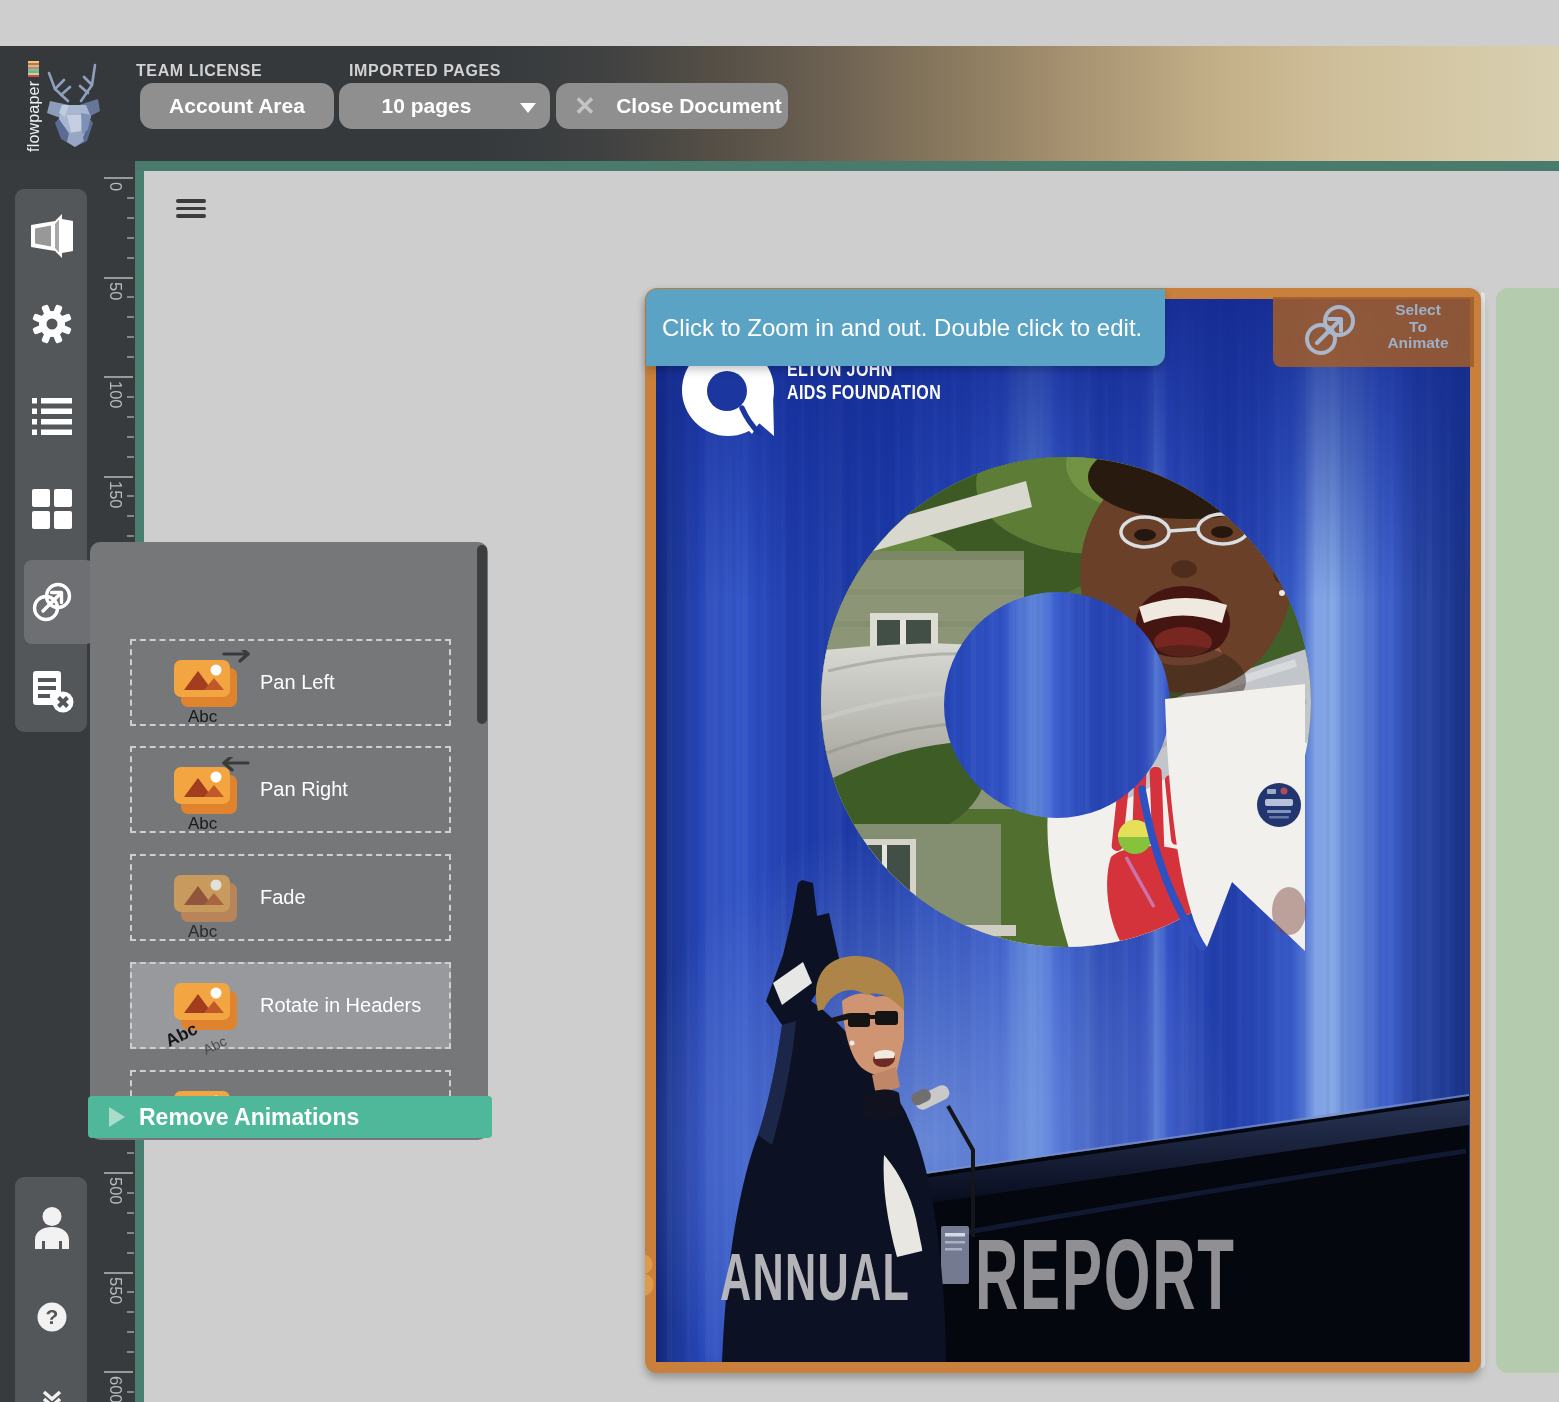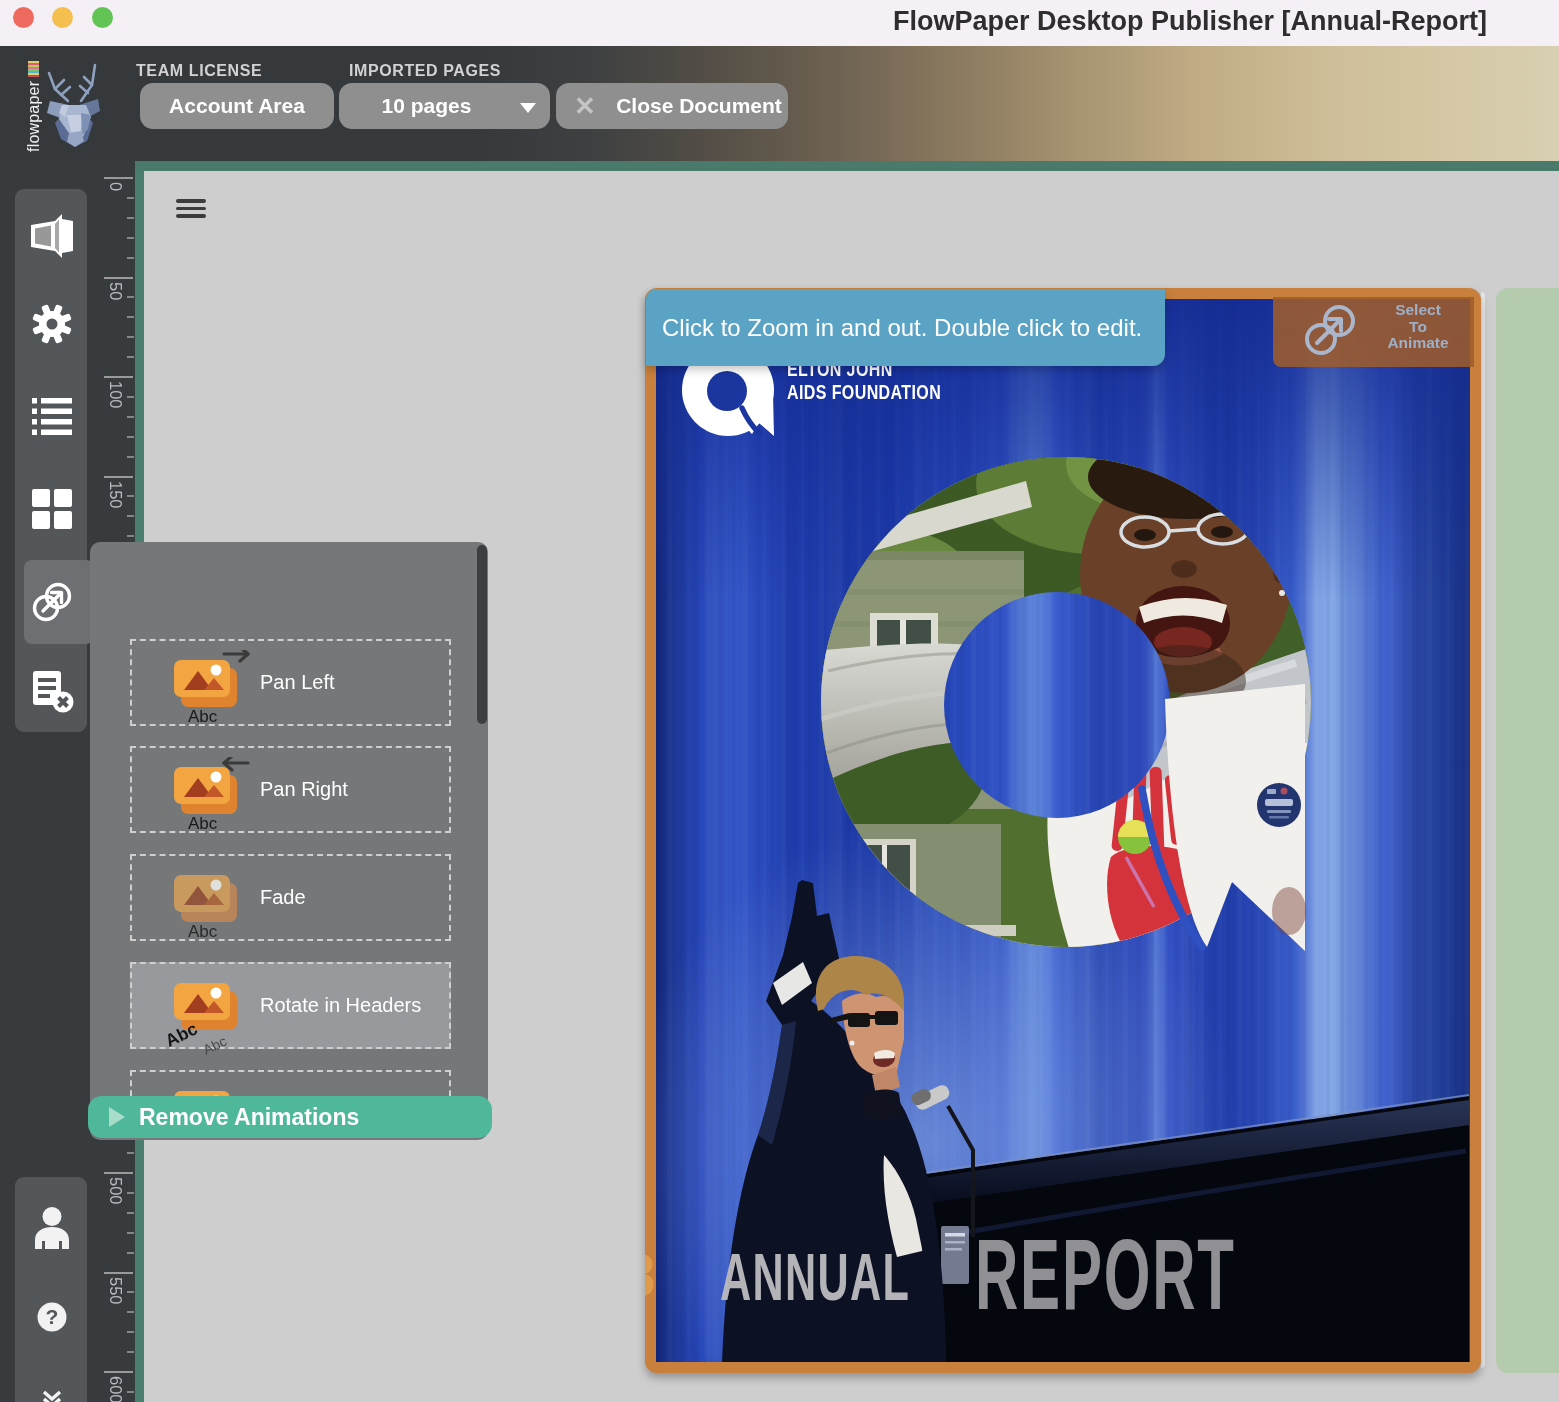--- a/index.html
+++ b/index.html
@@ -58,21 +58,21 @@
 #selanim { left:1273px; top:297px; width:201px; height:70px; background:rgba(158,92,44,0.88); border-radius:0 0 0 8px; }
 #selanim .txt { position:absolute; left:95px; top:5px; width:100px; text-align:center; font-size:15.5px; font-weight:bold; color:#9fb0c6; line-height:16.5px; }
 
 
 #flyout { left:90px; top:542px; width:398px; height:598px; background:#757779; border-radius:10px; }
 #flyinner { left:119px; top:570px; width:340px; height:570px; background:#87898c; border-radius:10px 10px 0 0; overflow:hidden; }
 #flytitle { position:absolute; left:13px; top:14px; font-size:25px; font-weight:bold; color:#fff; }
 .anitem { position:absolute; left:11px; width:321px; height:87px; border:2px dashed #cfcfcf; }
 .anitem .lbl { position:absolute; left:128px; top:0; height:83px; line-height:83px; font-size:20px; color:#fff; }
 #scrollthumb { left:477px; top:545px; width:10px; height:179px; background:#3d3e40; border-radius:5px; }
-#removebar { left:88px; top:1096px; width:404px; height:42px; background:#4fb79a; border-radius:14px; }
+#removebar { left:88px; top:1096px; width:404px; height:42px; background:#4fb79a; border-radius:4px; }
 #removebar .tri { position:absolute; left:21px; top:11px; width:0; height:0; border-left:16px solid #aadcca; border-top:10px solid transparent; border-bottom:10px solid transparent; }
 #removebar .lbl { position:absolute; left:51px; top:0; height:42px; line-height:42px; font-size:23px; font-weight:bold; color:#fff; }
 </style>
 </head>
 <body>
 <div id="app">
 
   <div class="abs" id="header">
     <div id="fp-stripes">
       <div style="background:#e5cf68"></div>
@@ -111,26 +111,20 @@
     <div class="hbtn" style="left:339px;width:211px;">
       <span style="position:absolute;left:0;top:0;width:175px;text-align:center;">10 pages</span>
       <span style="position:absolute;right:14px;top:20px;width:0;height:0;border-top:10px solid #fff;border-left:8px solid transparent;border-right:8px solid transparent;"></span>
     </div>
     <div class="hbtn" style="left:556px;width:232px;">
       <span style="position:absolute;left:18px;top:0;color:#c4c4c4;font-size:26px;">✕</span>
       <span style="position:absolute;left:54px;top:0;width:178px;text-align:center;">Close Document</span>
     </div>
   </div>
 
-  <div class="abs" id="titlebar">
-    <div class="tl" id="tl-r"></div>
-      <div class="tl" id="tl-y"></div>
-      <div class="tl" id="tl-g"></div>
-    <div id="wintitle">FlowPaper Desktop Publisher [Annual-Report]</div>
-  </div>
 
   <div class="abs" id="leftdark"></div>
   <div class="abs" id="tealh"></div>
   <div class="abs" id="tealv"></div>
   <div id="ruler">
       <div class="abs tickmaj" style="top:177.0px"></div>
       <div class="abs ticklab" style="top:182.0px">0</div>
       <div class="abs tickmin" style="top:196.9px"></div>
       <div class="abs tickmin" style="top:216.8px"></div>
       <div class="abs tickmin" style="top:236.7px"></div>

